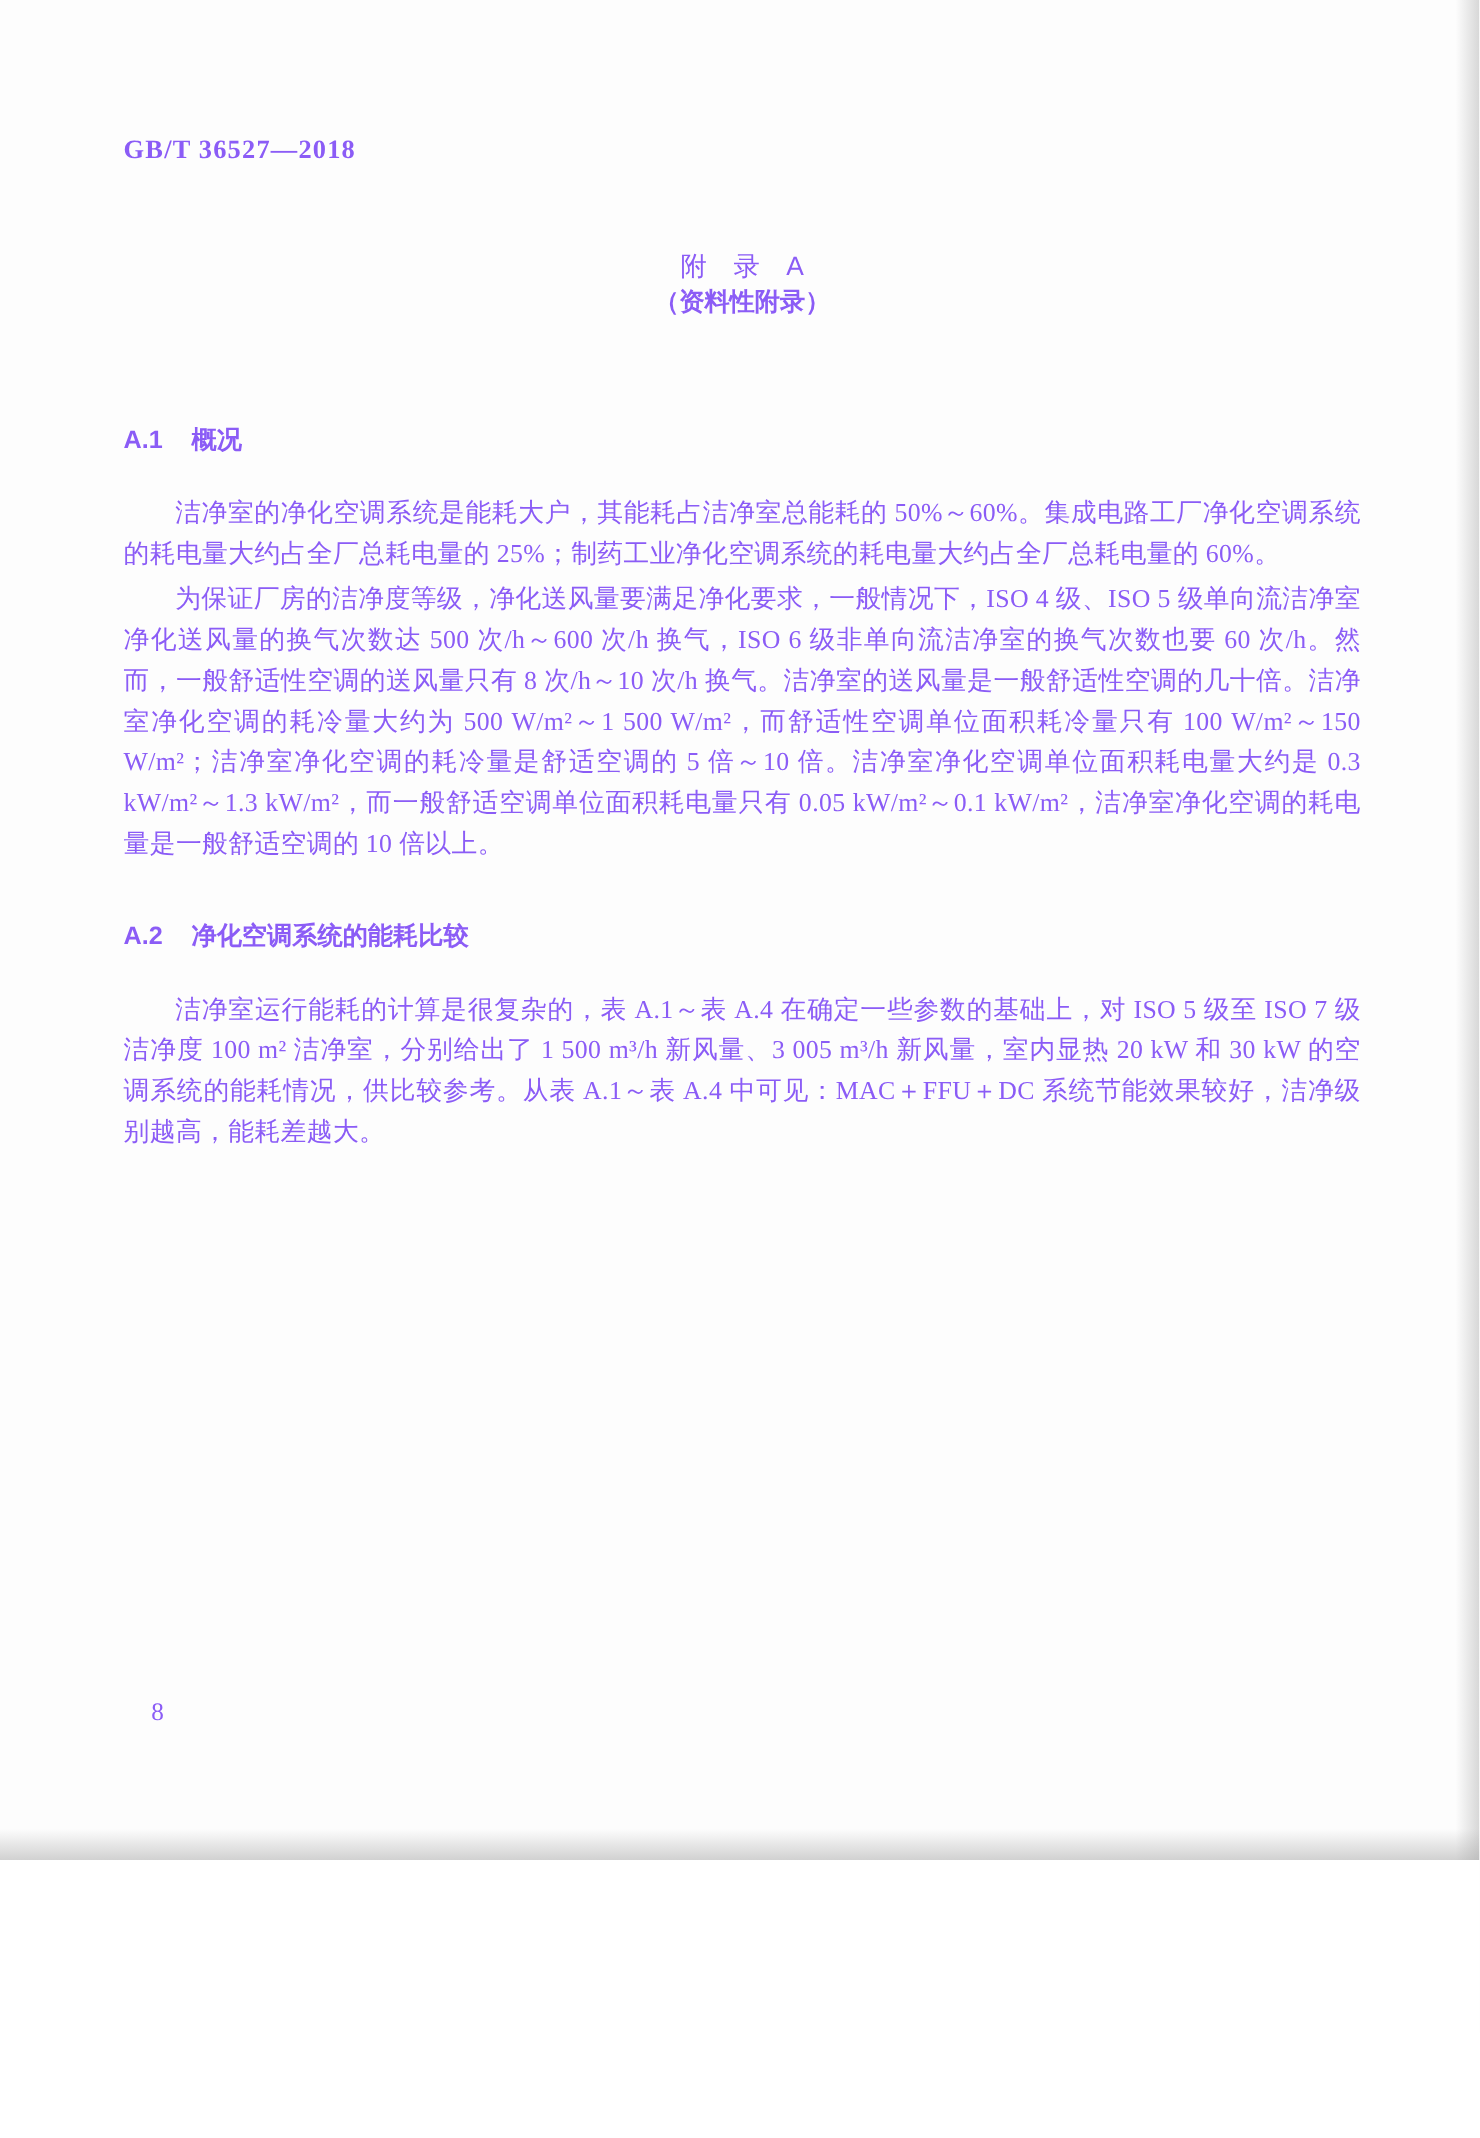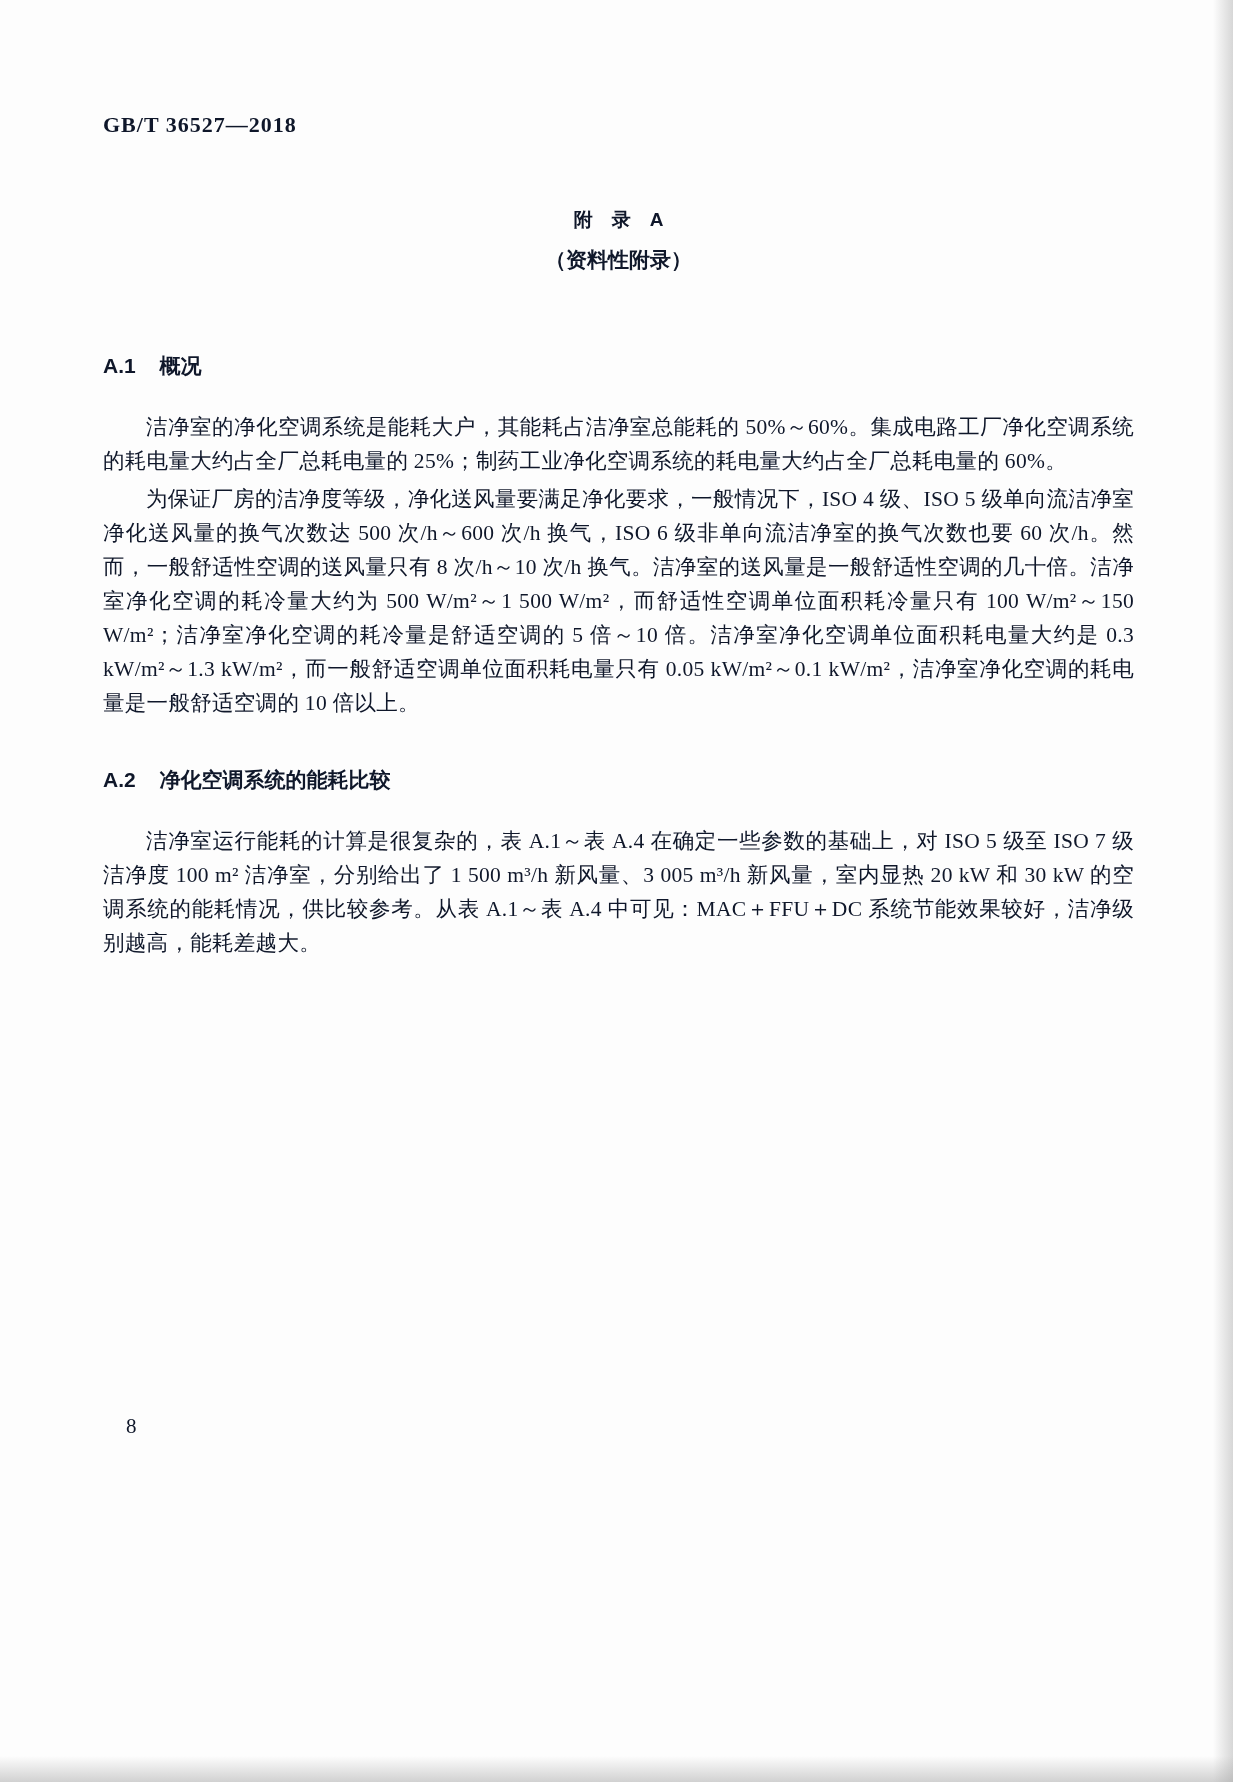--- a/index.html
+++ b/index.html
@@ -3,49 +3,48 @@
 <meta charset="utf-8">
 <style>
   html, body {
     margin: 0;
     padding: 0;
     background: #ffffff;
   }
   .page {
     position: relative;
     width: 1233px;
-    height: 1782px;
+    height: 1550px;
     background: #fdfdfd;
     overflow: hidden;
     font-family: "Liberation Serif", "DejaVu Serif", serif;
-    color: #0f172a;
+    color: #8b5cf6;
   }
   .header-code {
     position: absolute;
     left: 103px;
     top: 112px;
     font-size: 22px;
     font-weight: bold;
     letter-spacing: 1px;
     font-family: "Liberation Serif", "DejaVu Serif", serif;
   }
   .title-block {
     position: absolute;
     left: 103px;
     top: 207px;
     width: 1031px;
     text-align: center;
     font-family: "Liberation Sans", "DejaVu Sans", sans-serif;
   }
   .appendix-title {
-    font-size: 19px;
-    font-weight: bold;
+    font-size: 22px;
+    font-weight: normal;
   }
   .appendix-subtitle {
-    margin-top: 13px;
     font-size: 21px;
     font-weight: bold;
   }
   .appendix-name {
     margin-top: 12px;
     font-size: 22px;
     font-weight: bold;
   }
   .content {
     position: absolute;

